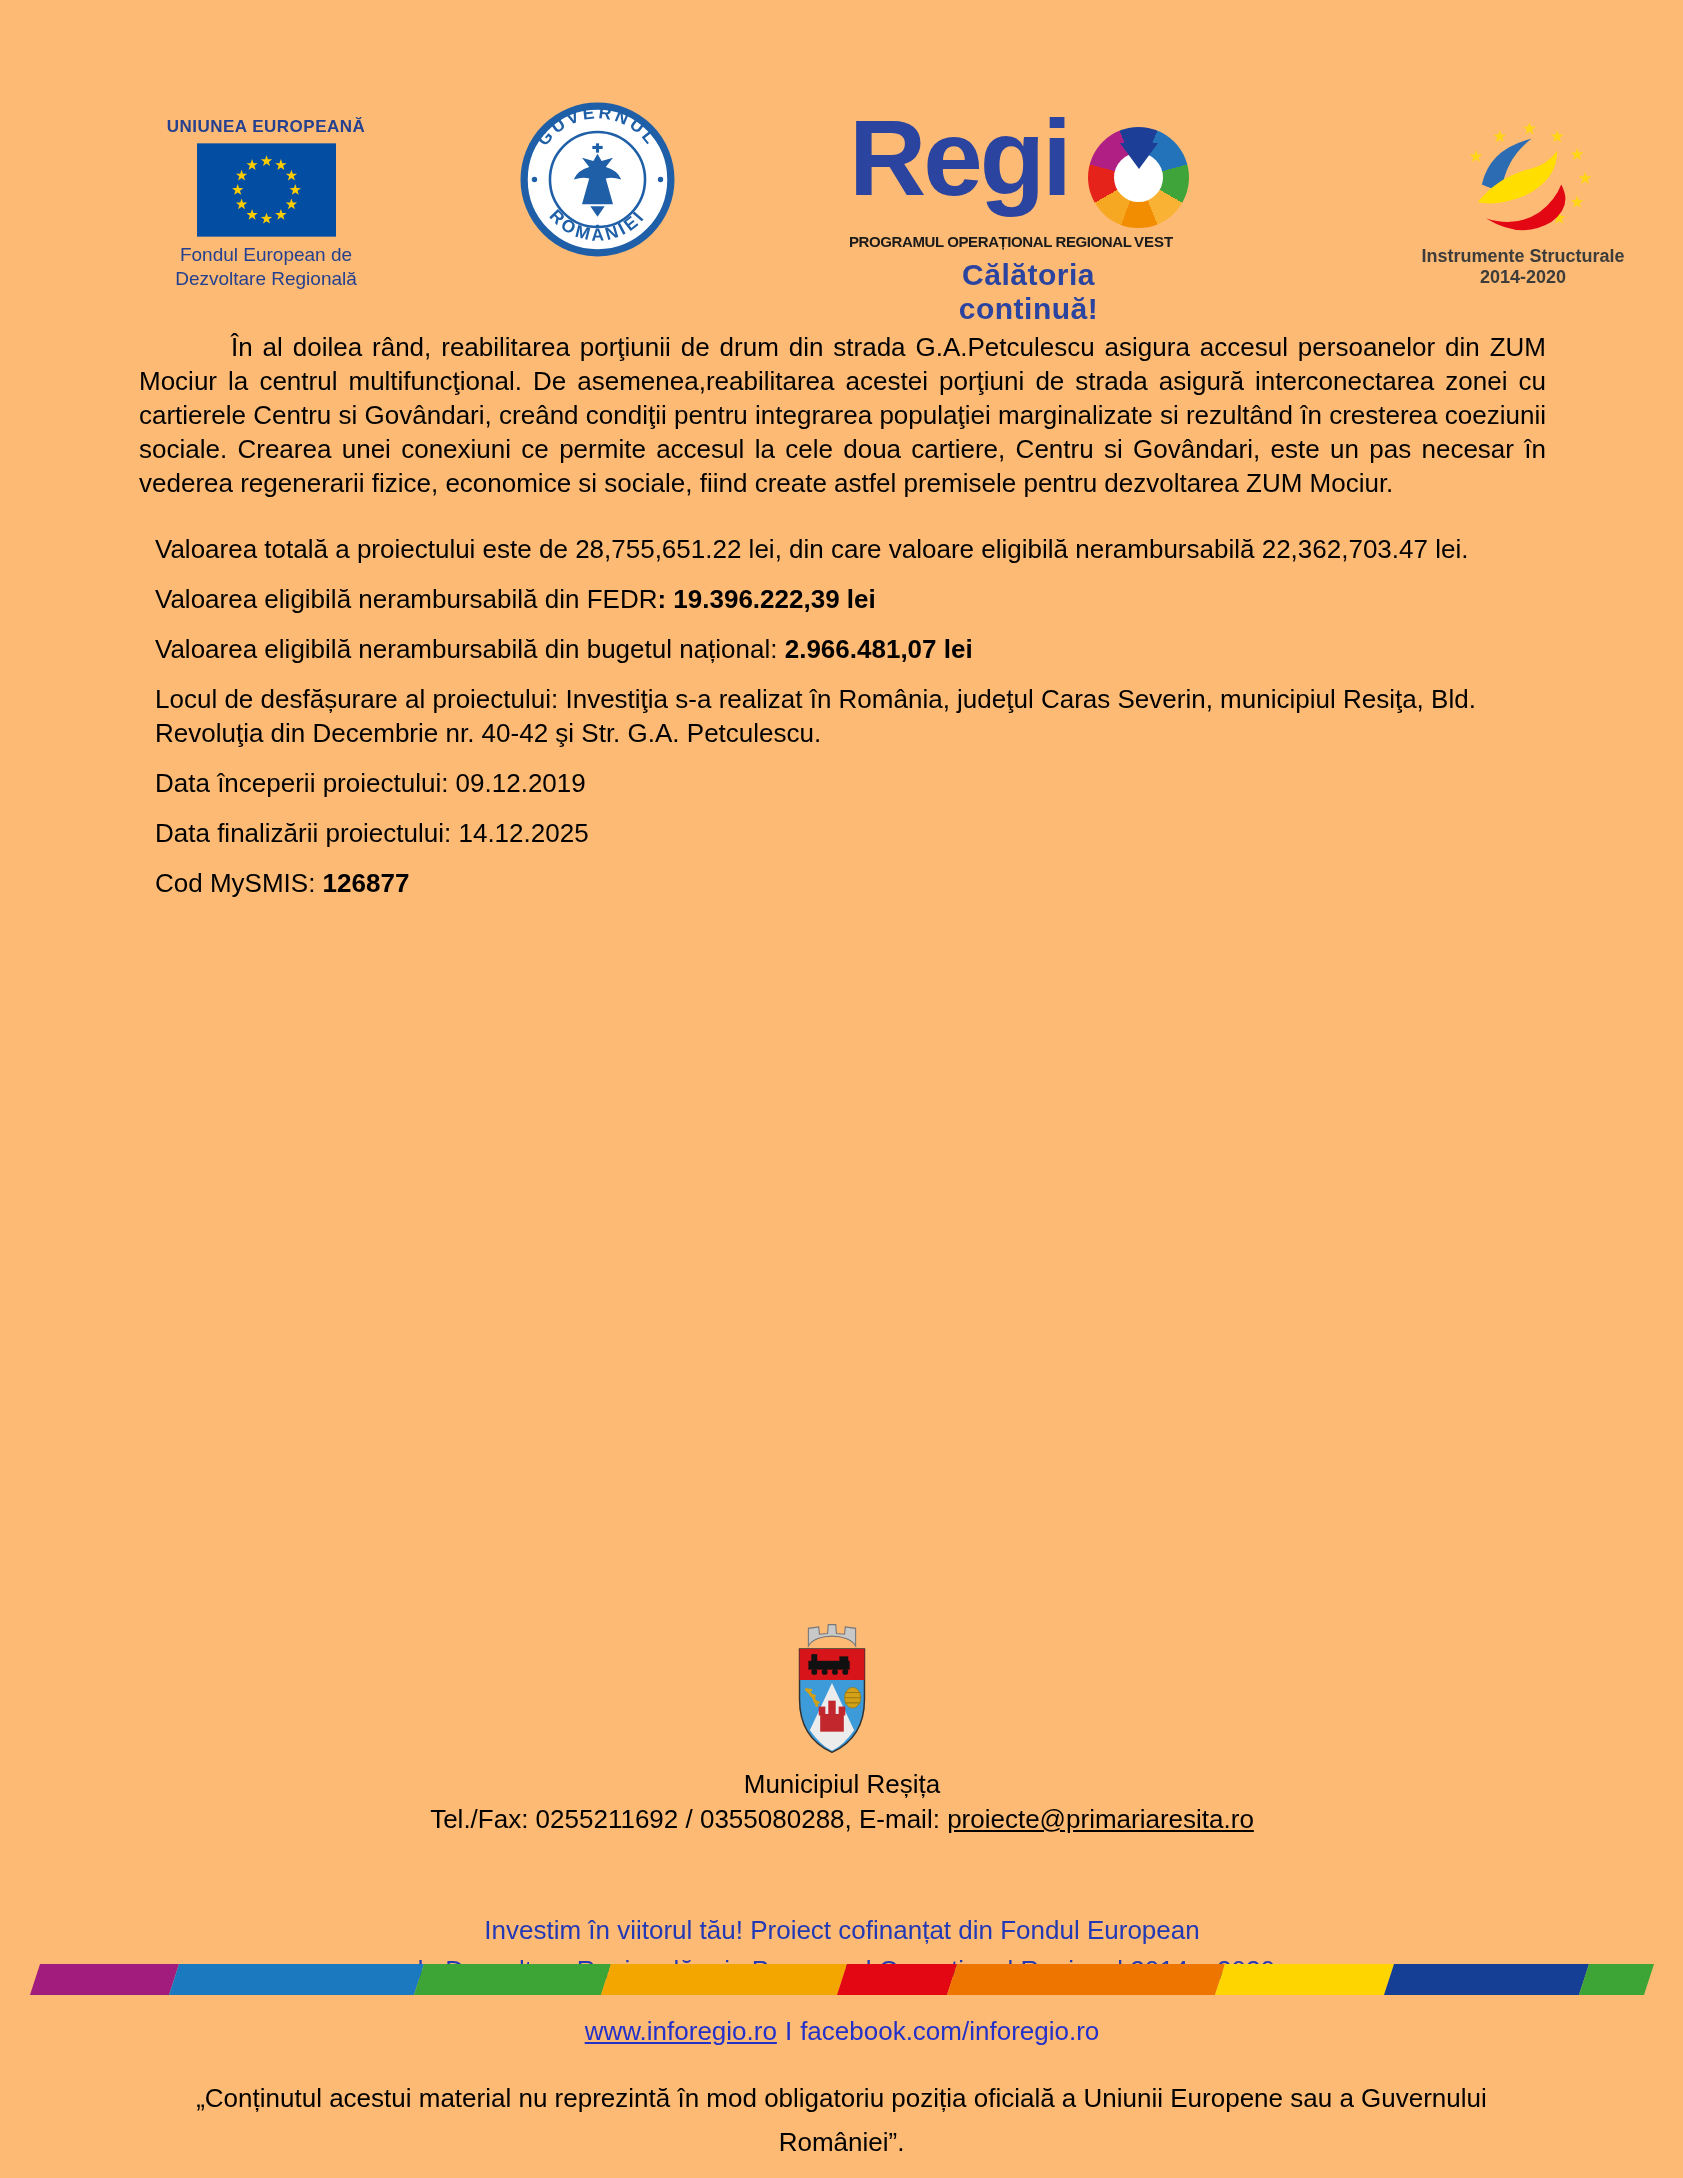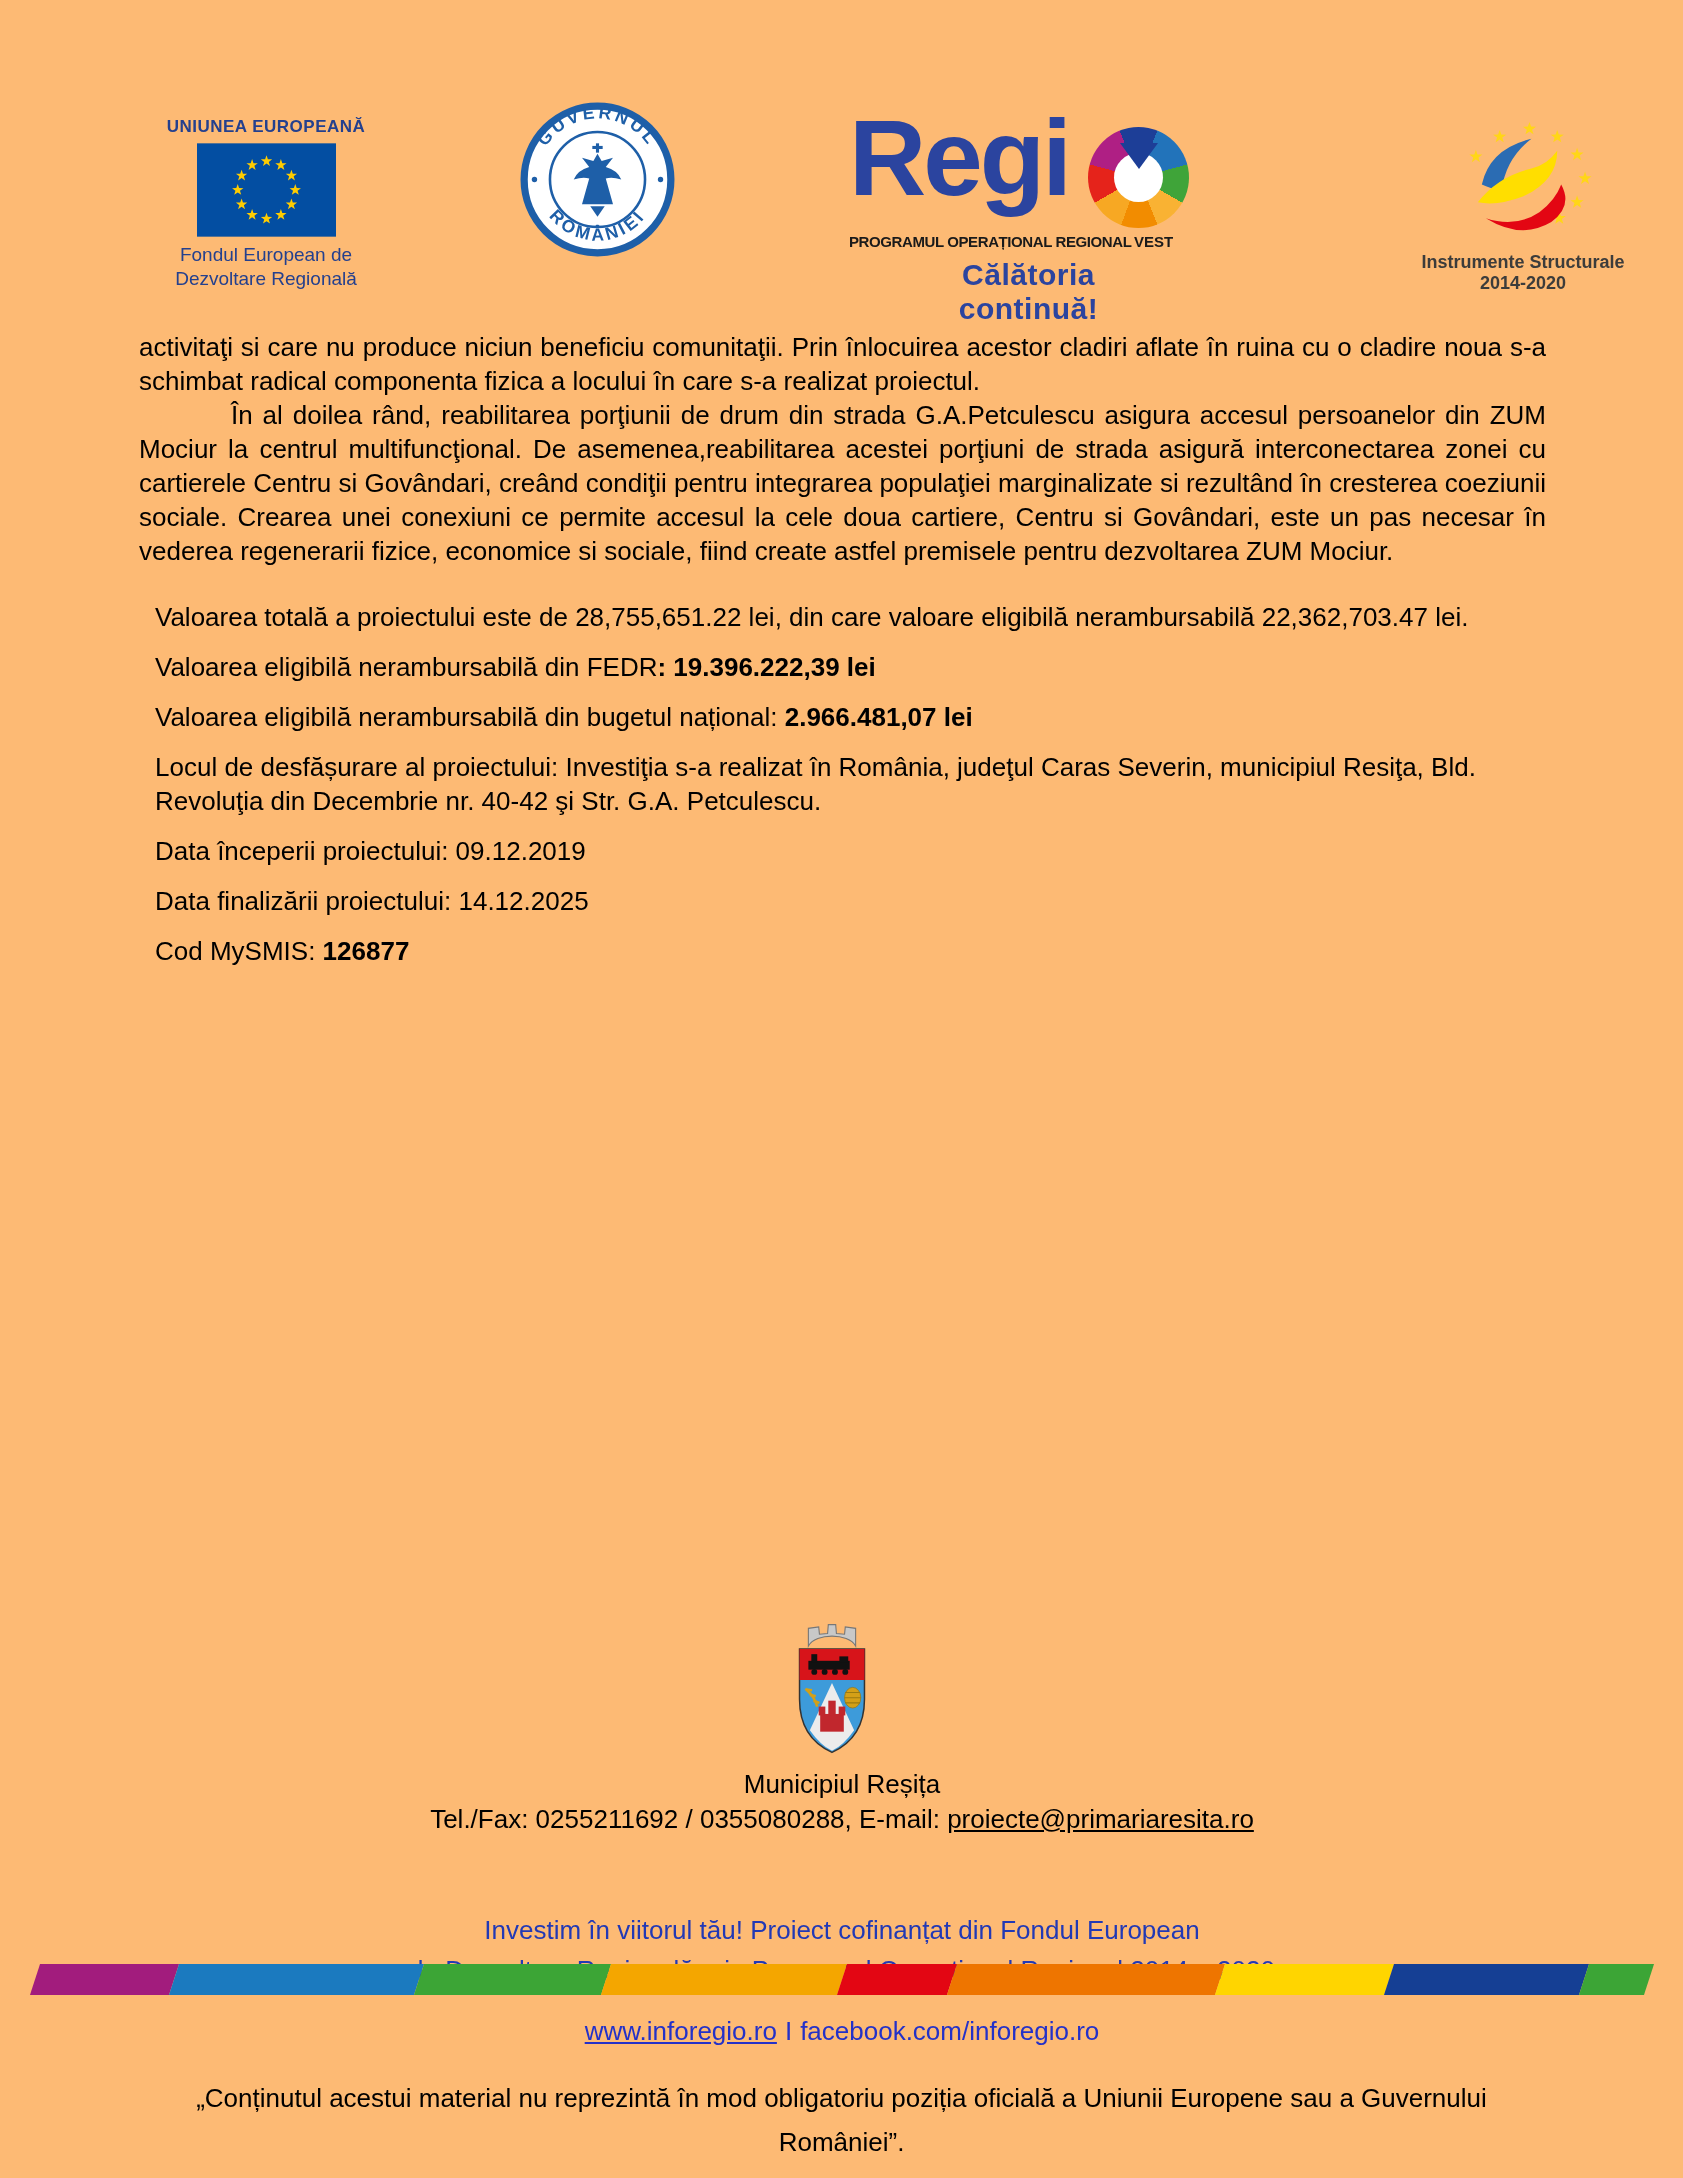--- a/index.html
+++ b/index.html
@@ -23,21 +23,21 @@
       #E5231B 240deg 285deg,#AF1F84 285deg 338deg,#1D3E97 338deg 360deg);}
   .wheel-hole{position:absolute;inset:26px;background:#fff;border-radius:50%;}
   .wheel-arrow{position:absolute;top:16px;left:50%;transform:translateX(-50%);width:0;height:0;
     border-left:19px solid transparent;border-right:19px solid transparent;border-top:26px solid #1D3E97;}
   .regio-subrow{position:absolute;top:122px;left:0;width:343px;height:22px;}
   .regio-program{position:absolute;left:0;top:0;font-size:15px;font-weight:bold;letter-spacing:-0.4px;color:#1a1a1a;white-space:nowrap;}
   .regio-region{position:absolute;left:285px;top:0;font-size:15px;font-weight:bold;color:#1a1a1a;}
   .regio-tagline{position:absolute;top:147px;left:40px;width:279px;text-align:center;
     font-size:30px;font-weight:bold;color:#2B449F;letter-spacing:0.5px;}
   .is-logo{position:absolute;left:1411px;top:107px;width:224px;text-align:center;color:#3C3C3B;}
-  .is-line1{font-size:18px;font-weight:bold;margin-top:12px;}
+  .is-line1{font-size:18px;font-weight:bold;margin-top:6px;}
   .is-line2{font-size:18px;font-weight:bold;}
   
   .content{position:absolute;left:139px;top:330px;width:1407px;font-size:26px;line-height:34px;}
   .para{margin:0;text-align:justify;}
   .para.indent{text-indent:92px;}
   .values{margin-top:32px;}
   .line{margin:16px;}
   .line b{font-weight:bold;}
   
   .crest{position:absolute;left:786px;top:1618px;width:92px;height:155px;}
@@ -140,21 +140,20 @@
         <path d="M58 78 Q66 42 108 32 Q82 52 78 84 Q66 82 58 78 Z" fill="#2B6CB3"></path>
         <path d="M54 96 Q74 70 108 62 Q124 58 134 44 Q134 74 100 90 Q74 100 54 96 Z" fill="#FFDE00"></path>
         <path d="M62 112 Q92 122 116 106 Q132 94 138 78 Q150 100 128 116 Q98 134 62 112 Z" fill="#E30613"></path>
       </svg>
       <div class="is-line1">Instrumente Structurale</div>
       <div class="is-line2">2014-2020</div>
     </div>
   </header>
 
   <main class="content">
-    <p class="para">activitaţi si care nu produce niciun beneficiu comunitaţii. Prin înlocuirea acestor cladiri aflate în ruina cu o cladire noua s-a schimbat radical componenta fizica a locului în care s-a realizat proiectul.</p>
     <p class="para indent">În al doilea rând, reabilitarea porţiunii de drum din strada G.A.Petculescu asigura accesul persoanelor din ZUM Mociur la centrul multifuncţional. De asemenea,reabilitarea acestei porţiuni de strada asigură interconectarea zonei cu cartierele Centru si Govândari, creând condiţii pentru integrarea populaţiei marginalizate si rezultând în cresterea coeziunii sociale. Crearea unei conexiuni ce permite accesul la cele doua cartiere, Centru si Govândari, este un pas necesar în vederea regenerarii fizice, economice si sociale, fiind create astfel premisele pentru dezvoltarea ZUM Mociur.</p>
 
     <div class="values">
       <div class="line">Valoarea totală a proiectului este de 28,755,651.22 lei, din care valoare eligibilă nerambursabilă 22,362,703.47 lei.</div>
       <div class="line"><span>Valoarea eligibilă nerambursabilă din FEDR</span><b>: 19.396.222,39 lei</b></div>
       <div class="line"><span>Valoarea eligibilă nerambursabilă din bugetul național: </span><b>2.966.481,07 lei</b></div>
       <div class="line">Locul de desfășurare al proiectului: Investiţia s-a realizat în România, judeţul Caras Severin, municipiul Resiţa, Bld. Revoluţia din Decembrie nr. 40-42 şi Str. G.A. Petculescu.</div>
       <div class="line">Data începerii proiectului: 09.12.2019</div>
       <div class="line">Data finalizării proiectului: 14.12.2025</div>
       <div class="line"><span>Cod MySMIS: </span><b>126877</b></div>

